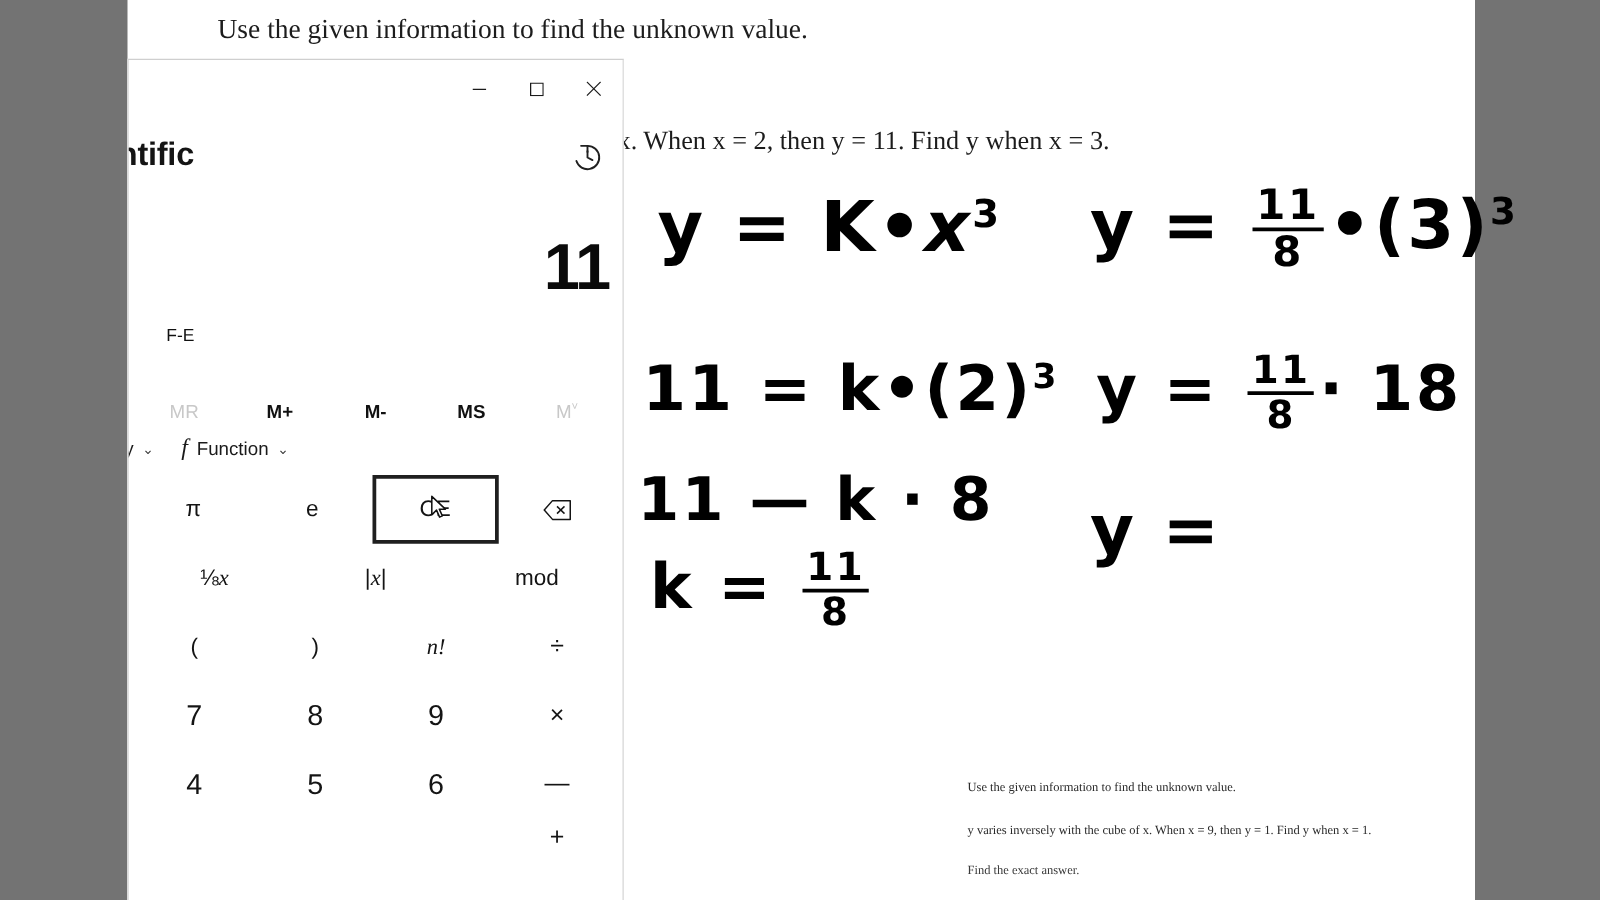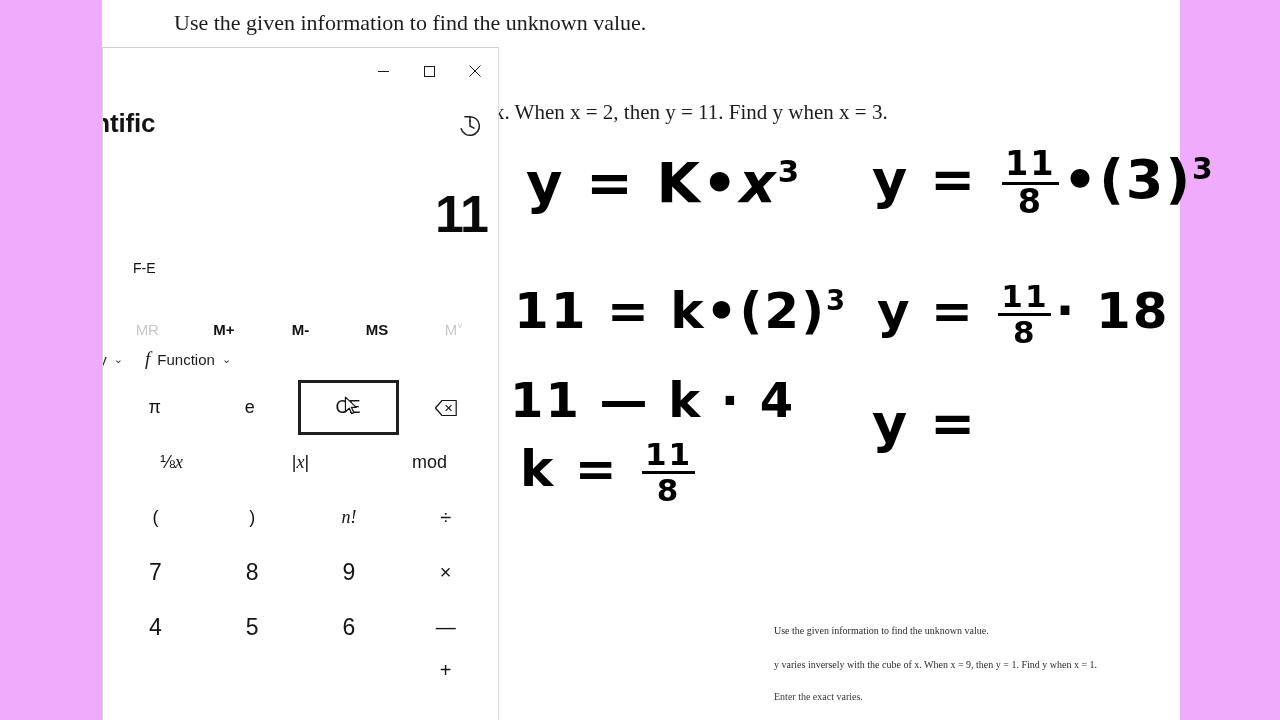--- a/index.html
+++ b/index.html
@@ -2,21 +2,21 @@
 <html><head>
 <meta charset="utf-8">
 <style>
   * { box-sizing: border-box; margin: 0; padding: 0; }
   html, body {
     width: 1280px; height: 720px;
     overflow: hidden;
     background: #000000;
     font-family: "Liberation Sans", sans-serif;
   }
-  #stage { position: relative; width: 1280px; height: 720px; background: #f0abfc; }
+  #stage { position: relative; width: 1280px; height: 720px; background: #737373; }
 
   
   #doc {
     position: absolute; left: 102px; top: 0; width: 1078px; height: 720px;
     background: #ffffff;
   }
   .prompt-top {
     position: absolute; left: 72px; top: 10px;
     font-family: "Liberation Serif", serif;
     font-size: 22px; color: #1c1c1c; white-space: nowrap;
@@ -176,21 +176,21 @@
     <div class="prompt-second">x. When x = 2, then y = 11. Find y when x = 3.</div>
 
     <div class="hw hw1">
       <span>y = K</span><span>•</span><span class="it">x</span><sup>3</sup>
     </div>
 
     <div class="hw hw2">
       <span>11  =  k</span><span>•</span><span>(2)</span><sup>3</sup>
     </div>
 
-    <div class="hw hw3">11 —   k · 4</div>
+    <div class="hw hw3">11 —   k · 8</div>
 
     <div class="hw hw4">
       <span>k  =</span>
       <span class="frac">
         <span class="num">11</span>
         <span class="bar"></span>
         <span class="den">8</span>
       </span>
     </div>
 
@@ -211,21 +211,21 @@
         <span class="den">8</span>
       </span><span>·</span>
       <span>18</span>
     </div>
 
     <div class="hw hw7">y  =</div>
 
     <div class="footnote">
       <div class="fn-line l1">Use the given information to find the unknown value.</div>
       <div class="fn-line l2">y varies inversely with the cube of x. When x = 9, then y = 1. Find y when x = 1.</div>
-      <div class="fn-line l3">Enter the exact varies.</div>
+      <div class="fn-line l3">Find the exact answer.</div>
     </div>
   </div>
 
   <div id="calc">
 
     <div class="titlebar">
       <div class="win-ctrls">
         <div class="win-btn">
           <svg width="11" height="11" viewBox="0 0 11 11" aria-hidden="true">
             <line x1="0" y1="5.5" x2="11" y2="5.5" stroke="#1a1a1a" stroke-width="1"></line>

